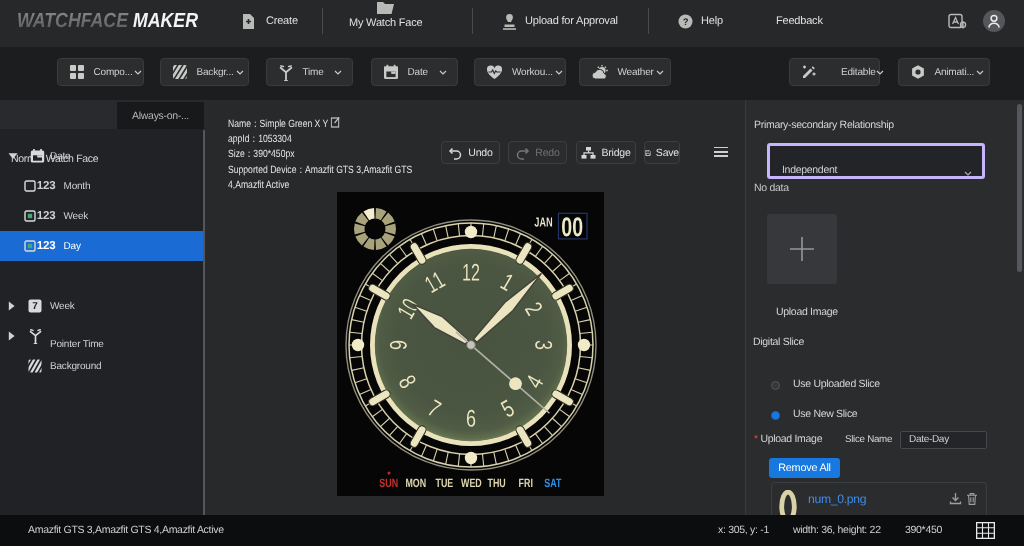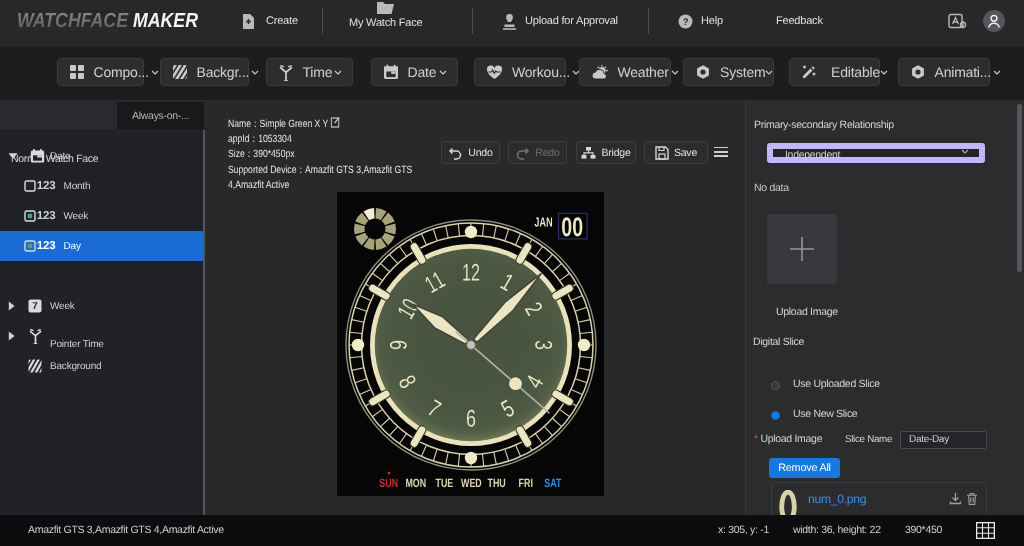--- a/index.html
+++ b/index.html
@@ -2,21 +2,21 @@
 <html><head><meta charset="utf-8"><style>
 
 *{margin:0;padding:0;box-sizing:border-box;}
 html,body{width:1024px;height:546px;overflow:hidden;background:#28292b;font-family:"Liberation Sans",sans-serif;-webkit-font-smoothing:antialiased;text-rendering:geometricPrecision;}
 .abs{position:absolute;}
 #page{position:relative;width:1024px;height:546px;}
 #header{position:absolute;left:0;top:0;width:1024px;height:47px;background:#27282a;}
 .hitem{position:absolute;top:0;height:42px;display:flex;align-items:center;color:#dfe0e2;font-size:11px;letter-spacing:-0.2px;}
 .hdiv{position:absolute;top:8px;width:1px;height:26px;background:#4a4b4e;}
 #toolbar{position:absolute;left:0;top:47px;width:1024px;height:53px;background:#1c1d1f;}
-.tbtn{position:absolute;top:11px;height:28px;background:#2c2d2f;border:1px solid #3a3b3d;border-radius:4px;display:flex;align-items:center;color:#cfd0d2;font-size:14px;letter-spacing:-0.2px;}
+.tbtn{position:absolute;top:11px;height:28px;background:#2c2d2f;border:1px solid #3a3b3d;border-radius:4px;display:flex;align-items:center;color:#cfd0d2;font-size:10px;letter-spacing:-0.2px;}
 #sidebar{position:absolute;left:0;top:100px;width:205px;height:415px;background:#202225;}
 #tabbar{position:absolute;left:0;top:0;width:205px;height:29px;background:#292a2d;}
 .trow{position:absolute;left:0;width:204px;height:30px;display:flex;align-items:center;color:#cfd0d2;font-size:10px;letter-spacing:-0.2px;}
 #center{position:absolute;left:205px;top:100px;width:540px;height:415px;background:#28292b;}
 #rpanel{position:absolute;left:745px;top:100px;width:279px;height:415px;background:#2b2c2e;border-left:1px solid #3a3b3d;color:#d4d5d7;font-size:10.5px;letter-spacing:-0.3px;}
 #statusbar{position:absolute;left:0;top:515px;width:1024px;height:31px;background:#0c0d0f;color:#cdced0;font-size:10.5px;letter-spacing:-0.3px;padding-left:40px;}
 .btn2{position:absolute;top:41px;height:23px;background:#2b2c2e;border:1px solid #3d3e40;border-radius:4px;display:flex;align-items:center;justify-content:center;color:#e3e3e5;font-size:10.5px;letter-spacing:-0.2px;gap:5px;}
 
 </style></head><body>
 <div id="page">
@@ -164,43 +164,29 @@
             <path d="M4.6 14a3.4 3.4 0 0 1-.3-6.8 4.5 4.5 0 0 1 8.7 1.2 2.9 2.9 0 0 1 .4 5.6z" fill="#c9cac8" stroke="#2c2d2f" stroke-width="1"></path>
           </svg>
         </span>
         <span style="margin-left:9px;">Weather</span>
         <span style="margin-left:2px;display:flex;">
           <svg width="8" height="5" viewBox="0 0 8 5" xmlns="http://www.w3.org/2000/svg">
             <path d="M1 1l3 3 3-3" stroke="#c9cac8" stroke-width="1.2" fill="none"></path>
           </svg>
         </span>
       </div>
-<div class="tbtn" style="left:683px;width:91px;">
-        <span style="margin-left:11px;display:flex;">
-          <svg width="16" height="16" viewBox="0 0 16 16" style="" xmlns="http://www.w3.org/2000/svg">
-            <path d="M8 1.2l5.9 3.4v6.8L8 14.8l-5.9-3.4V4.6z" fill="#c9cac8"></path>
-            <circle cx="8" cy="8" r="2.6" fill="#2c2d2f"></circle>
-          </svg>
-        </span>
-        <span style="margin-left:9px;">System</span>
-        <span style="margin-left:auto;margin-right:10px;display:flex;">
-          <svg width="8" height="5" viewBox="0 0 8 5" xmlns="http://www.w3.org/2000/svg">
-            <path d="M1 1l3 3 3-3" stroke="#c9cac8" stroke-width="1.2" fill="none"></path>
-          </svg>
-        </span>
-      </div>
 <div class="tbtn" style="left:789px;width:91px;">
         <span style="margin-left:11px;display:flex;">
           <svg width="16" height="16" viewBox="0 0 16 16" style="" xmlns="http://www.w3.org/2000/svg">
             <path d="M9.5 4.5l2 2L4 14H2v-2z" fill="#c9cac8"></path>
             <path d="M10.6 3.4l1.2-1.2 2 2-1.2 1.2z" fill="#c9cac8"></path>
             <path d="M13 8.5v3M11.5 10h3M3.5 1.5v3M2 3h3" stroke="#c9cac8" stroke-width="1.3"></path>
           </svg>
         </span>
-        <span style="margin-left:14px;text-align:right;">Editable</span>
+        <span style="margin-left:24px;text-align:right;">Editable</span>
         <span style="margin-left:auto;margin-right:10px;display:flex;">
           <svg width="8" height="5" viewBox="0 0 8 5" xmlns="http://www.w3.org/2000/svg">
             <path d="M1 1l3 3 3-3" stroke="#c9cac8" stroke-width="1.2" fill="none"></path>
           </svg>
         </span>
       </div>
 <div class="tbtn" style="left:897.5px;width:92px;">
         <span style="margin-left:11px;display:flex;">
           <svg width="16" height="16" viewBox="0 0 16 16" style="" xmlns="http://www.w3.org/2000/svg">
             <path d="M8 1.2l5.9 3.4v6.8L8 14.8l-5.9-3.4V4.6z" fill="#c9cac8"></path>
@@ -337,21 +323,21 @@
       </div>
 <div class="btn2" style="left:371px;width:60px;color:#e3e3e5;">
         <svg width="15" height="14" viewBox="0 0 15 14" style="" xmlns="http://www.w3.org/2000/svg">
           <rect x="5" y="1" width="5" height="3.6" fill="#d6d7d9"></rect>
           <rect x="0.5" y="9" width="5" height="3.6" fill="#d6d7d9"></rect>
           <rect x="9.5" y="9" width="5" height="3.6" fill="#d6d7d9"></rect>
           <path d="M7.5 4.6v2.2M3 9V6.8h9V9" stroke="#d6d7d9" stroke-width="1.2" fill="none"></path>
         </svg>
         <span>Bridge</span>
       </div>
-<div class="btn2" style="left:439px;width:64px;color:#e3e3e5;align-items:center;">
+<div class="btn2" style="left:439px;width:36px;color:#e3e3e5;align-items:center;">
         <svg width="14" height="14" viewBox="0 0 14 14" style="" xmlns="http://www.w3.org/2000/svg">
           <path d="M1 1h9.5L13 3.5V13H1z" fill="none" stroke="#d6d7d9" stroke-width="1.4"></path>
           <path d="M4 1v3.5h5V1" stroke="#d6d7d9" stroke-width="1.2" fill="none"></path>
           <rect x="4" y="8" width="6" height="5" fill="none" stroke="#d6d7d9" stroke-width="1.2"></rect>
         </svg>
         <span>Save</span>
       </div>
 <div class="abs" style="left:509px;top:46.5px;width:14px;height:11px;">
         <div style="height:1.8px;background:#cfcfd1;margin-bottom:2.6px;"></div>
         <div style="height:1.8px;background:#cfcfd1;margin-bottom:2.6px;"></div>
@@ -471,21 +457,21 @@
 <text transform="translate(78.8,291) scale(0.74,1)" font-family="Liberation Sans, sans-serif" font-weight="bold" font-size="12" fill="#ddd6b0" text-anchor="middle" dominant-baseline="central">MON</text>
 <text transform="translate(107.4,291) scale(0.74,1)" font-family="Liberation Sans, sans-serif" font-weight="bold" font-size="12" fill="#ddd6b0" text-anchor="middle" dominant-baseline="central">TUE</text>
 <text transform="translate(134.4,291) scale(0.74,1)" font-family="Liberation Sans, sans-serif" font-weight="bold" font-size="12" fill="#ddd6b0" text-anchor="middle" dominant-baseline="central">WED</text>
 <text transform="translate(159.6,291) scale(0.74,1)" font-family="Liberation Sans, sans-serif" font-weight="bold" font-size="12" fill="#ddd6b0" text-anchor="middle" dominant-baseline="central">THU</text>
 <text transform="translate(188.7,291) scale(0.74,1)" font-family="Liberation Sans, sans-serif" font-weight="bold" font-size="12" fill="#ddd6b0" text-anchor="middle" dominant-baseline="central">FRI</text>
 <text transform="translate(215.8,291) scale(0.74,1)" font-family="Liberation Sans, sans-serif" font-weight="bold" font-size="12" fill="#2f8fe6" text-anchor="middle" dominant-baseline="central">SAT</text>
 <circle cx="52" cy="281" r="1.6" fill="#cc2222"></circle>
 </svg>
 <div id="rpanel">
 <div class="abs" style="left:8px;top:19px;">Primary-secondary Relationship</div>
-      <div class="abs" style="left:21px;top:43px;width:218px;height:20px;background:#232427;border:6px solid #c4b5fd;border-radius:3px;display:flex;align-items:flex-start;">
+      <div class="abs" style="left:21px;top:43px;width:218px;height:36px;background:#232427;border:3px solid #c4b5fd;border-radius:3px;display:flex;align-items:flex-end;">
         <span style="margin-left:12px;color:#d0d1d3;">Independent</span>
         <span style="margin-left:auto;margin-right:10px;display:flex;">
           <svg width="8" height="5" viewBox="0 0 8 5" xmlns="http://www.w3.org/2000/svg">
             <path d="M1 1l3 3 3-3" stroke="#a9aaac" stroke-width="1.2" fill="none"></path>
           </svg>
         </span>
       </div>
       <div class="abs" style="left:8px;top:82px;color:#c8c9cb;">No data</div>
       <div class="abs" style="left:21px;top:114px;width:70px;height:70px;background:#37383b;border-radius:2px;">
         <svg width="70" height="70" viewBox="0 0 70 70" style="position:absolute;left:0;top:0;" xmlns="http://www.w3.org/2000/svg">

